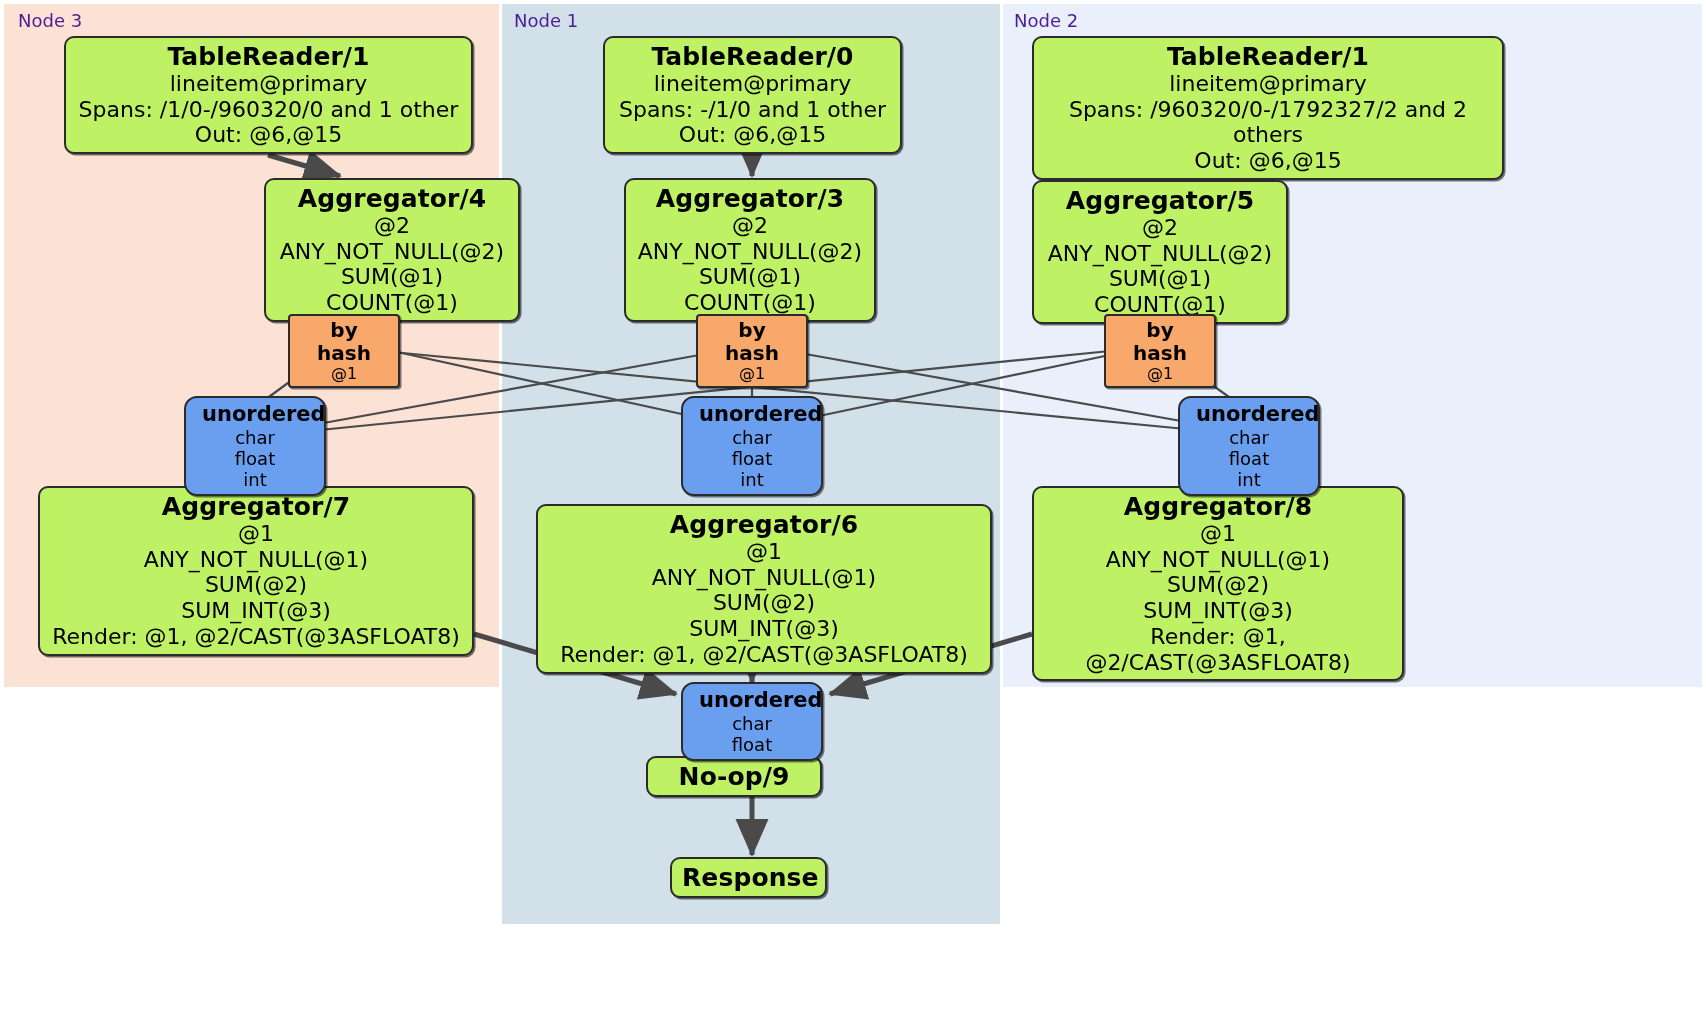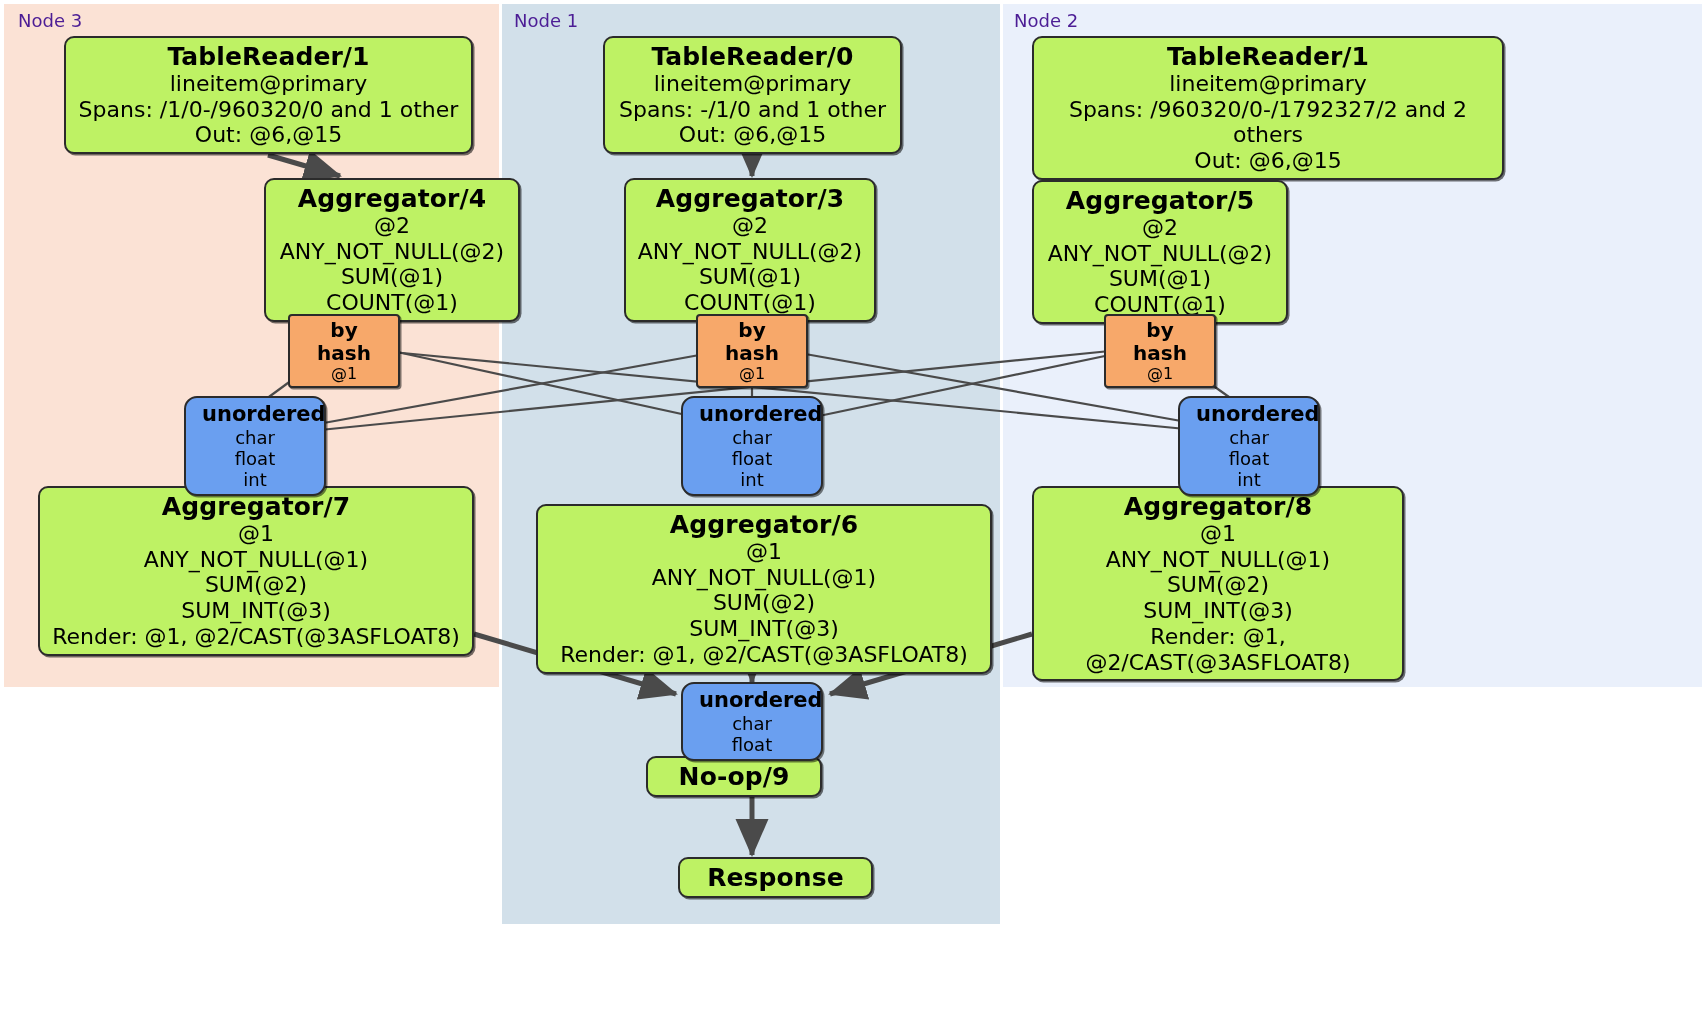--- a/index.html
+++ b/index.html
@@ -215,17 +215,17 @@
   <div class="node sync layer-sync" style="left:681px;top:682px;width:142px;">
     <div class="title">unordered</div>
     <div class="row">char</div>
     <div class="row">float</div>
   </div>
 
   <div class="node proc small-proc layer-box" style="left:646px;top:756px;width:176px;">
     <div class="title">No-op/9</div>
   </div>
 
-  <div class="node proc small-proc layer-box" style="left:670px;top:857px;width:195px;margin-left:8px;">
+  <div class="node proc small-proc layer-box" style="left:670px;top:857px;width:157px;">
     <div class="title">Response</div>
   </div>
 
 </div>
 
 </body></html>

